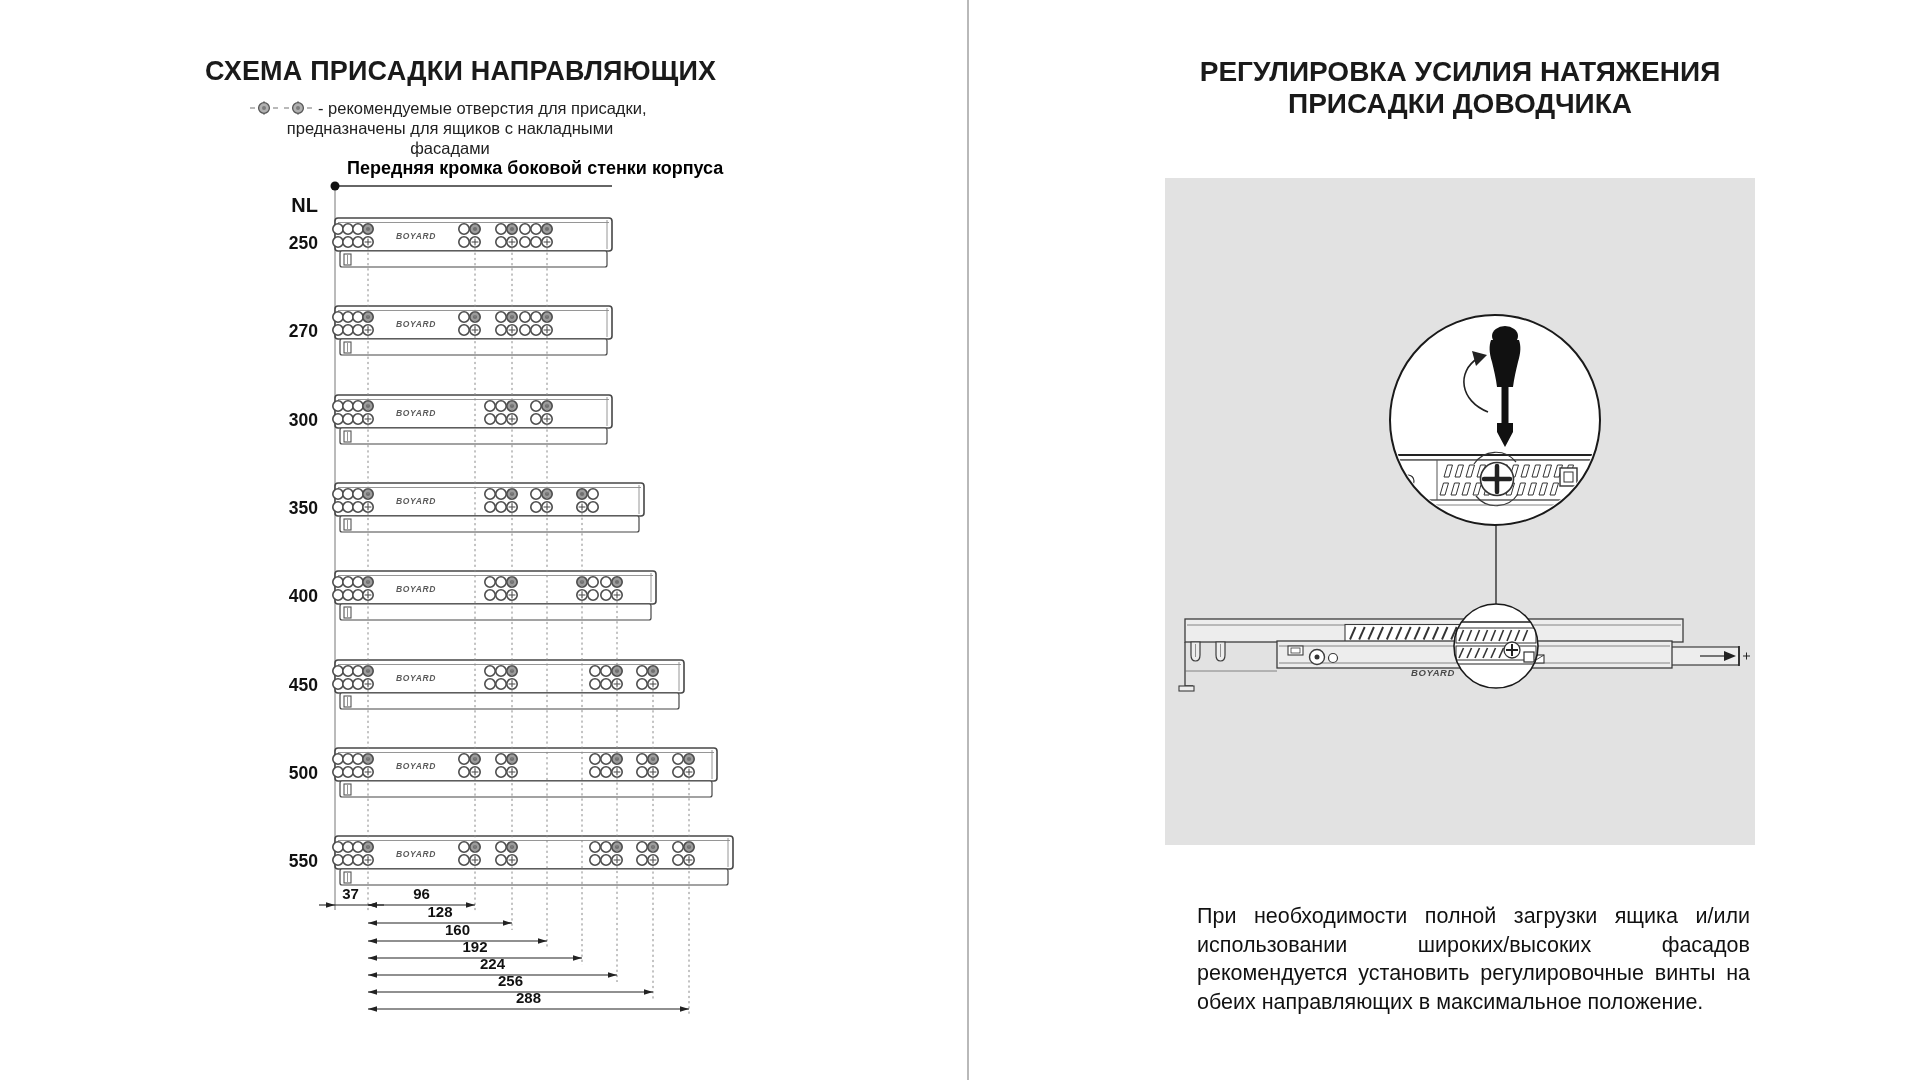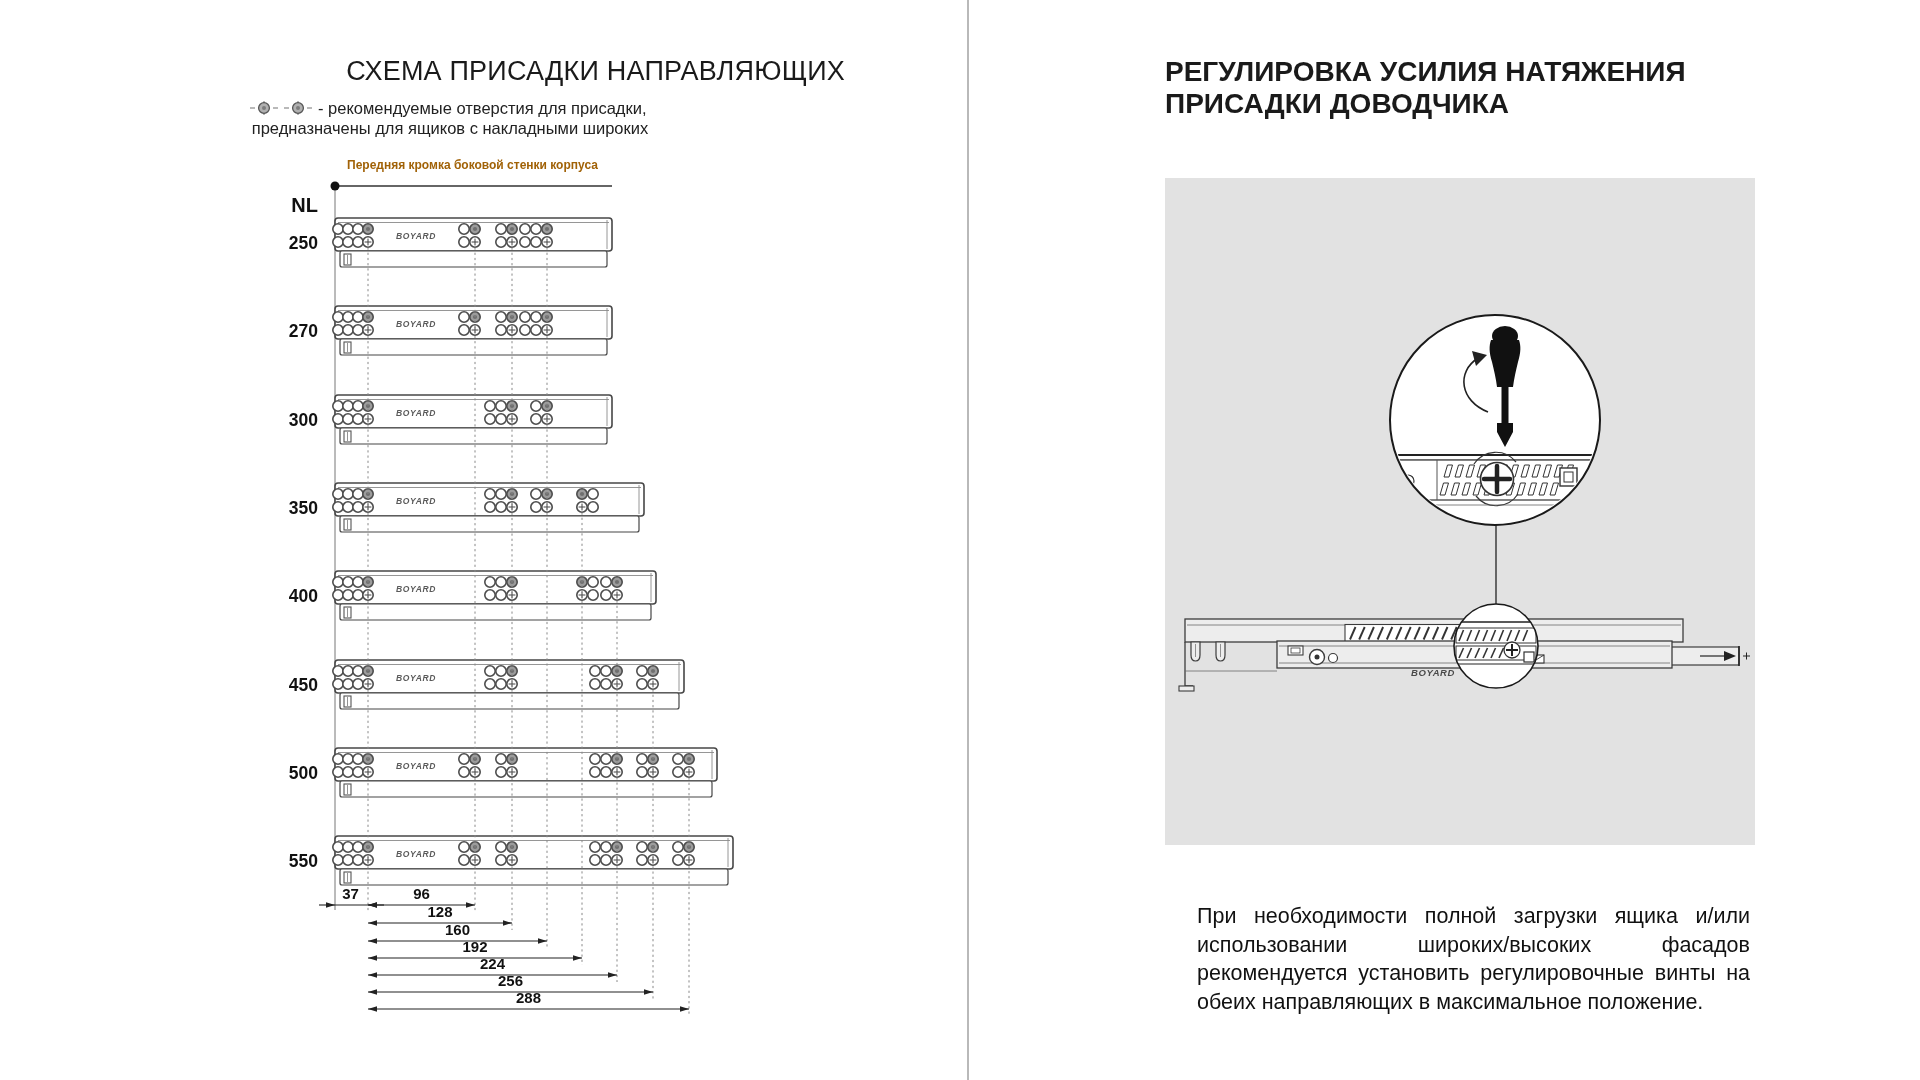--- a/index.html
+++ b/index.html
@@ -1,27 +1,27 @@
 <!DOCTYPE html>
 <html><head>
 <meta charset="utf-8">
 <style>
   html,body{margin:0;padding:0;background:#fff;}
   .page{position:relative;width:1920px;height:1080px;background:#ffffff;overflow:hidden;
         font-family:"Liberation Sans","DejaVu Sans",sans-serif;color:#1a1a1a;}
   .divider{position:absolute;left:967px;top:0;width:2px;height:1080px;background:#b9b9b9;}
-  .l-title{position:absolute;left:205px;top:56px;width:640px;text-align:right;
-           font-size:27px;font-weight:normal;letter-spacing:.2px;}
+  .l-title{position:absolute;left:205px;top:56px;width:640px;text-align:left;
+           font-size:27px;font-weight:bold;letter-spacing:.2px;}
   .legend{position:absolute;left:250px;top:98px;width:400px;font-size:16.5px;line-height:20px;color:#222;}
   .legend .row1{display:flex;align-items:center;gap:6px;}
   .legend .row2{text-align:center;}
   .hole-ico{flex:0 0 auto;}
-  .edge-label{position:absolute;left:347px;top:158px;font-size:12px;font-weight:bold;color:#a16207;}
+  .edge-label{position:absolute;left:347px;top:158px;font-size:18px;font-weight:bold;color:#000000;}
   .diagram-svg{position:absolute;left:270px;top:140px;width:540px;height:900px;}
-  .r-title{position:absolute;left:1165px;top:56px;width:590px;text-align:left;
+  .r-title{position:absolute;left:1165px;top:56px;width:590px;text-align:center;
            font-size:28px;font-weight:bold;line-height:32px;}
   .gray-panel-svg{position:absolute;left:1165px;top:178px;width:590px;height:667px;}
   .note{position:absolute;left:1197px;top:902px;width:553px;font-size:21.5px;line-height:28.5px;
         text-align:justify;color:#111;}
 </style>
 </head>
 <body>
 
 <div class="page">
   <div class="divider"></div>
@@ -41,21 +41,21 @@
       <svg class="hole-ico" width="28" height="14" viewBox="0 0 28 14">
         <line x1="0" y1="7" x2="5" y2="7" stroke="#8a8a8a" stroke-width="1.2"></line>
         <line x1="23" y1="7" x2="28" y2="7" stroke="#8a8a8a" stroke-width="1.2"></line>
         <line x1="14" y1="0" x2="14" y2="2.5" stroke="#8a8a8a" stroke-width="1.2"></line>
         <line x1="14" y1="11.5" x2="14" y2="14" stroke="#8a8a8a" stroke-width="1.2"></line>
         <circle cx="14" cy="7" r="5.4" fill="#b0b0b0" stroke="#555" stroke-width="1.3"></circle>
         <circle cx="14" cy="7" r="2" fill="#7c7c7c"></circle>
       </svg>
       <span>-  рекомендуемые отверстия для присадки,</span>
     </div>
-    <div class="row2">предназначены для ящиков с накладными широких</div>
+    <div class="row2">предназначены для ящиков с накладными фасадами</div>
   </div>
 
   <div class="edge-label">Передняя кромка боковой стенки корпуса</div>
 
   <svg id="left-svg" class="diagram-svg" viewBox="270 140 540 900">
       <g>
         <line x1="335" y1="186" x2="335" y2="910" stroke="#777" stroke-width="1"></line>
         <line x1="335" y1="186" x2="612" y2="186" stroke="#333" stroke-width="1.4"></line>
         <circle cx="335" cy="186" r="4.5" fill="#111"></circle>
       </g>

